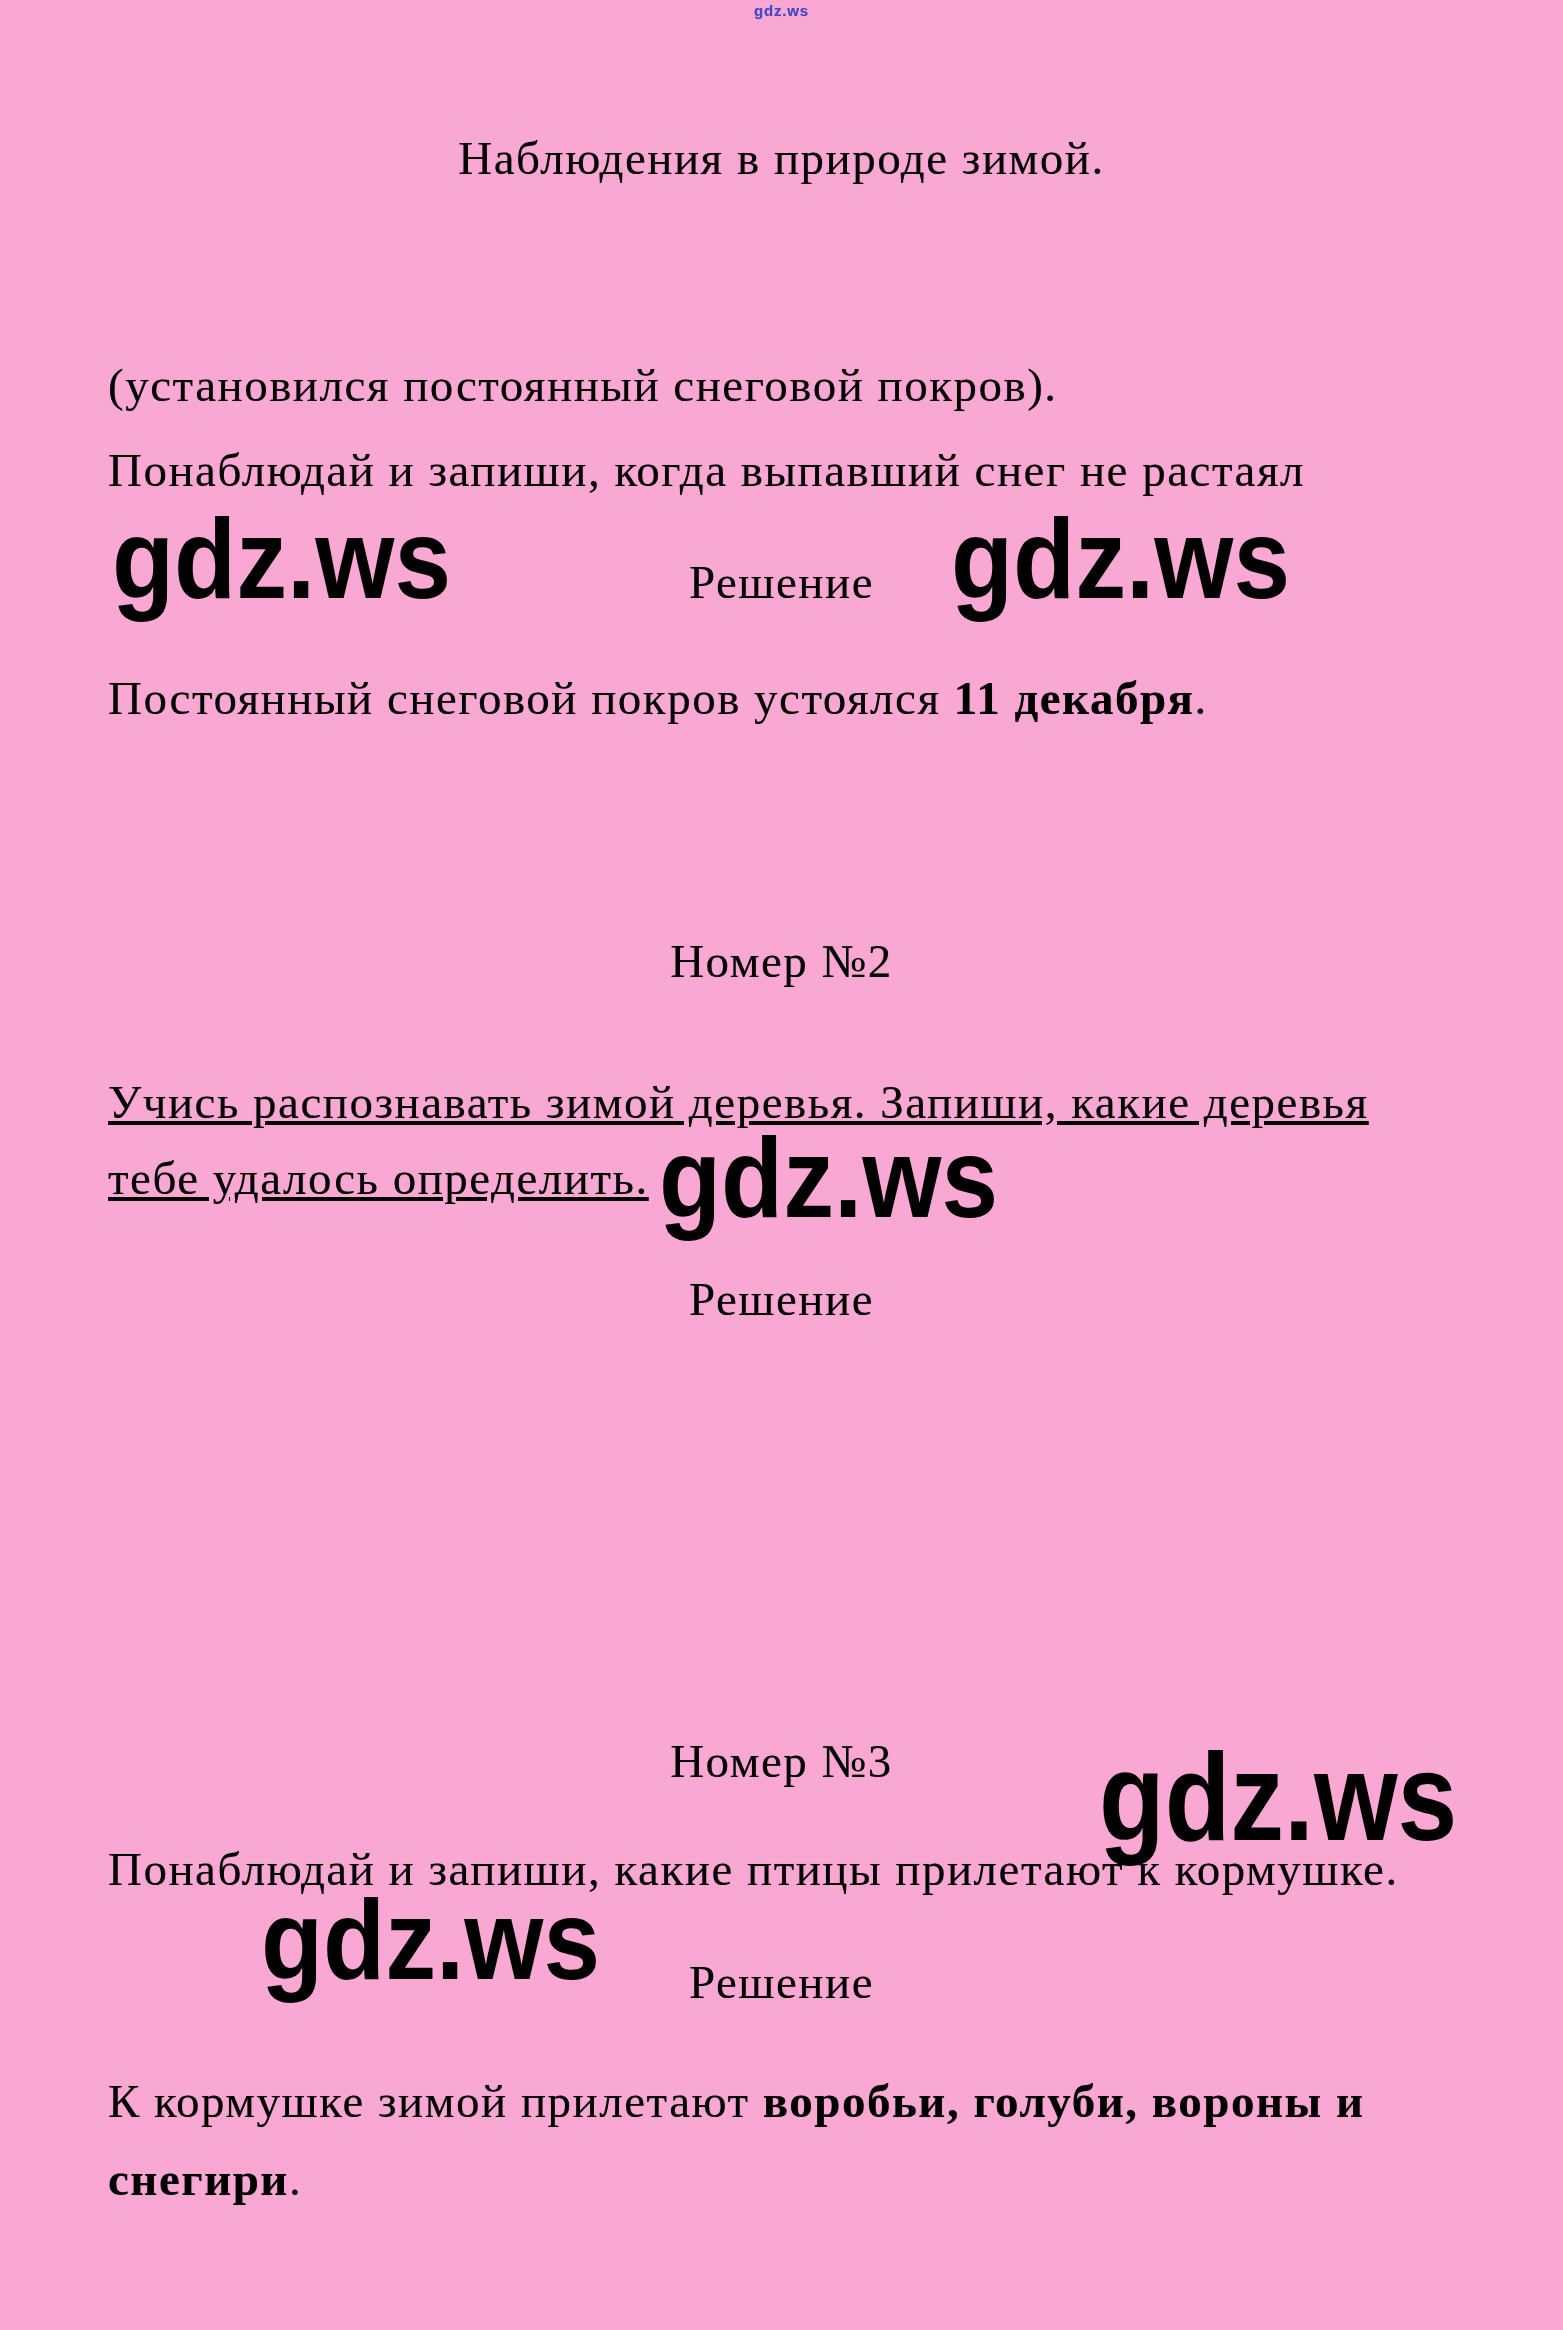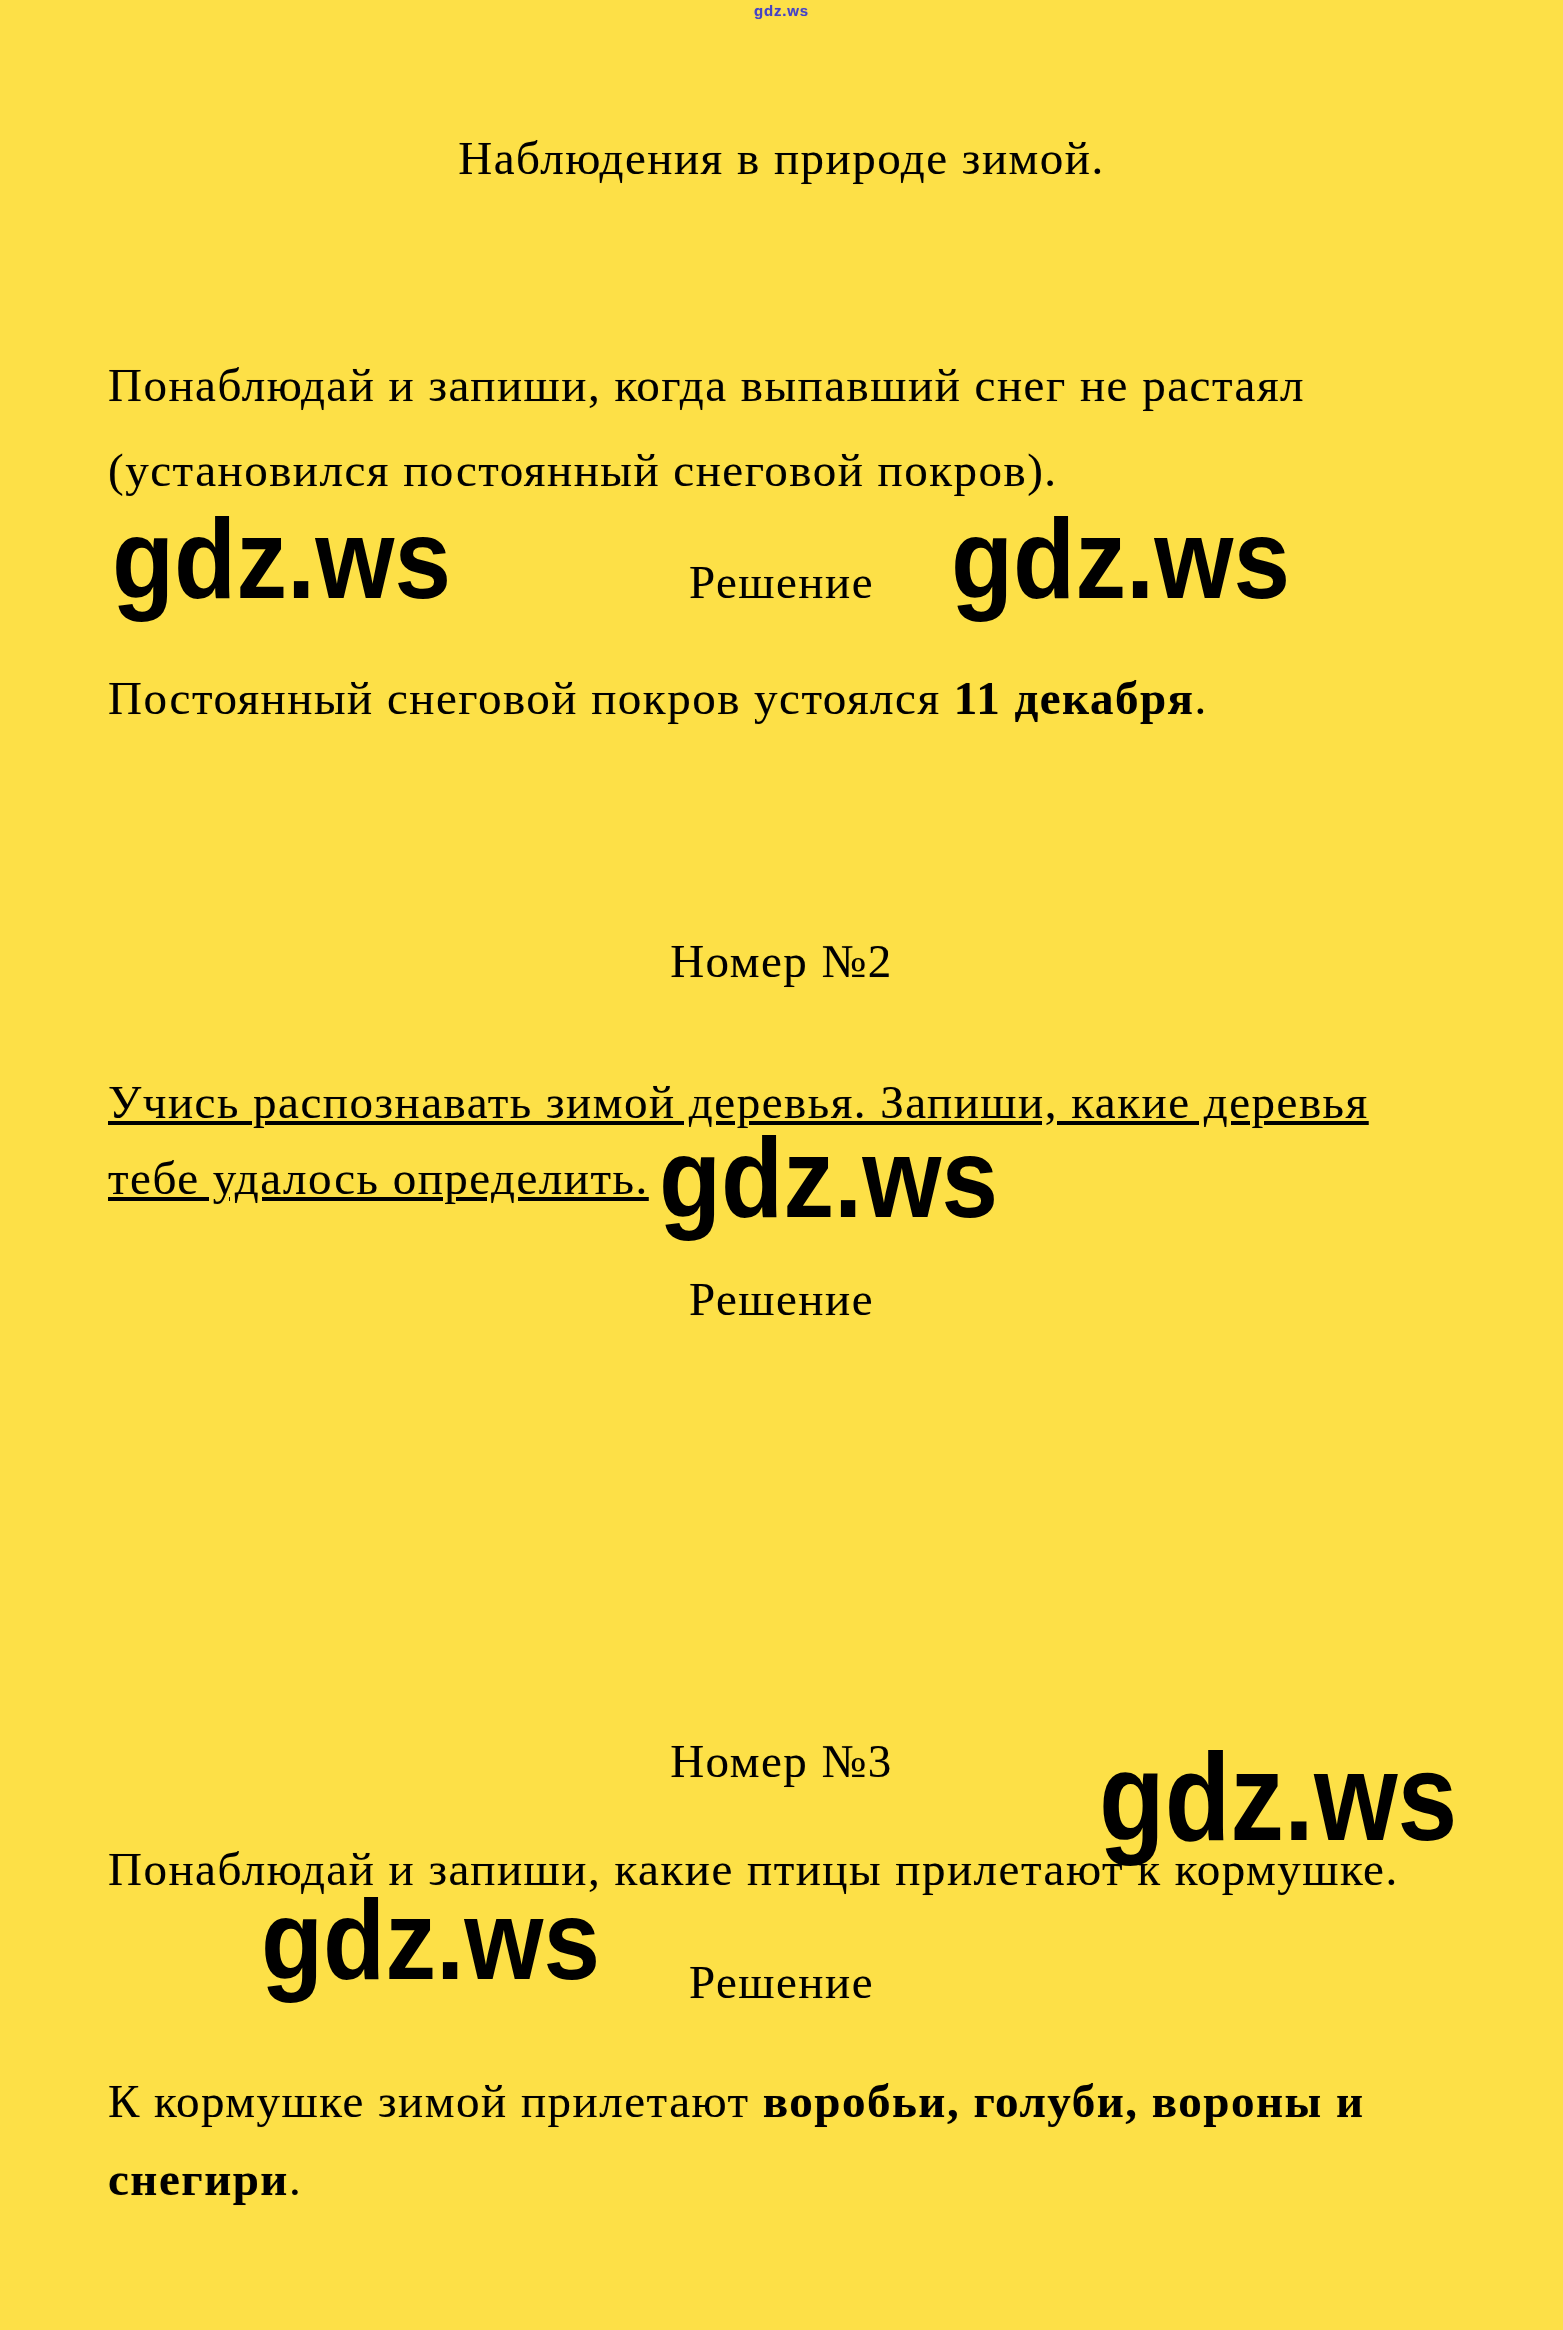--- a/index.html
+++ b/index.html
@@ -1,19 +1,19 @@
 <!DOCTYPE html>
 <html style="font-size:12px"><head>
 <meta charset="utf-8">
 <style>
   html,body{margin:0;padding:0;background:#ffffff;}
   #page{
     position:relative;
     width:1563px;height:2330px;
-    background:#fde047;
+    background:#f9a8d4;
     overflow:hidden;
     font-family:"Liberation Serif","DejaVu Serif",serif;
     color:#000;
   }
   .abs{position:absolute;}
   .serif{
     font-size:47px;
     letter-spacing:1.5px;
     white-space:nowrap;
     color:#000;
@@ -47,22 +47,22 @@
 <body>
 
 <div id="page">
 
   <div class="abs wm-top centered" style="top:1.5px;">gdz.ws</div>
 
   <div class="abs serif centered" style="top:131px;">Наблюдения в природе зимой.</div>
 
 
   <div class="abs serif para1" style="left:108px;top:343px;">
+    <div>(установился постоянный снеговой покров).</div>
     <div>Понаблюдай и запиши, когда выпавший снег не растаял</div>
-    <div>(установился постоянный снеговой покров).</div>
   </div>
 
   <div class="abs wm wm-150" style="left:112px;top:503px;">gdz.ws</div>
 
   <div class="abs serif centered" style="top:555px;">Решение</div>
 
   <div class="abs wm wm-150" style="left:951px;top:503px;">gdz.ws</div>
 
   <div class="abs serif" style="left:108px;top:671px;">
     <span>Постоянный снеговой покров устоялся </span><b>11 декабря</b><span>.</span>

